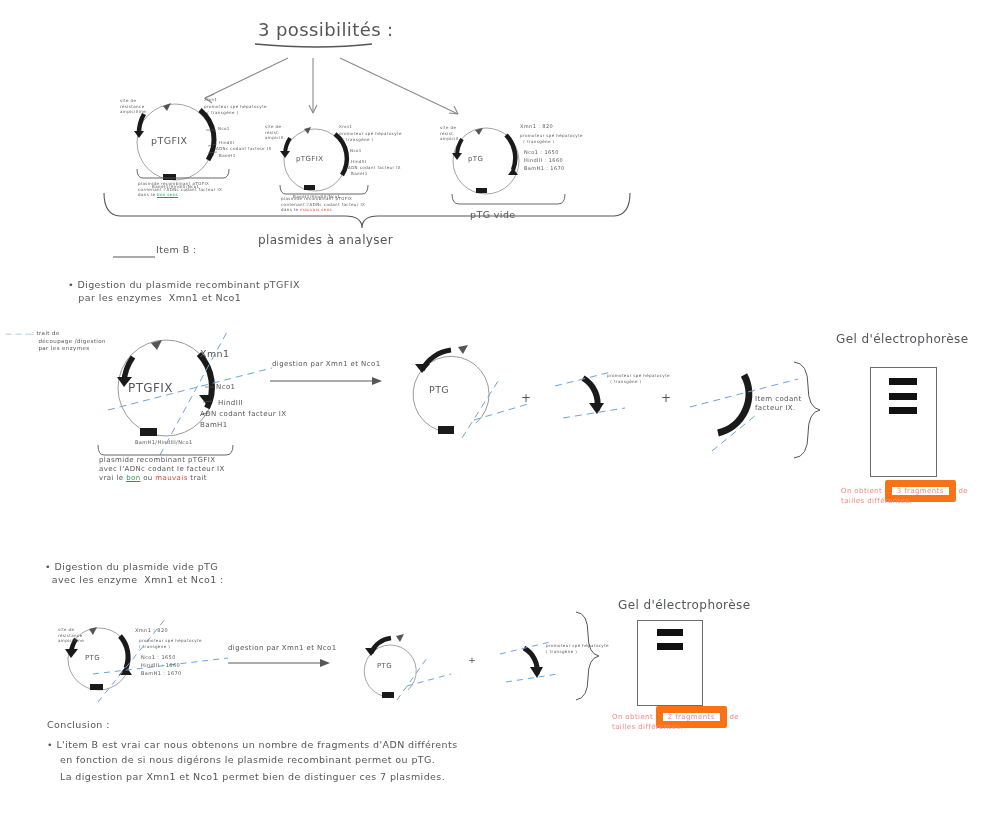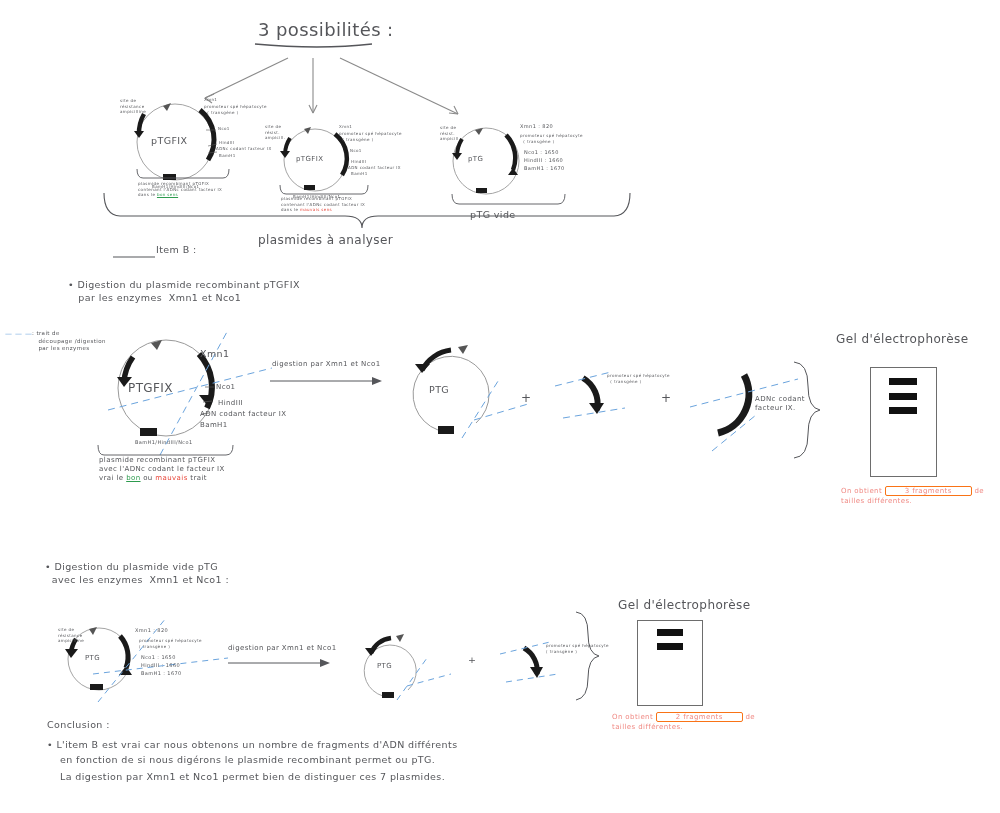--- a/index.html
+++ b/index.html
@@ -10,21 +10,21 @@
   .hw{position:absolute;font-family:"DejaVu Sans", sans-serif;color:#55565a;
       white-space:pre;letter-spacing:.4px;}
   .tiny{font-size:5px;line-height:6.5px;}
   .xtiny{font-size:4px;line-height:5.5px;}
   .sm{font-size:7px;line-height:9px;}
   .md{font-size:9.5px;line-height:13px;}
   .lg{font-size:12px;line-height:16px;}
   .xl{font-size:18px;line-height:19px;}
   .green{color:#2d9b4e;text-decoration:underline;}
   .red{color:#e8463a;}
-  .boxred{color:#f08a84;border:1px solid #f97316;padding:0 19px;border-radius:2px;}
+  .boxred{color:#f08a84;border:7px solid #f97316;padding:0 5px;border-radius:2px;}
   svg{position:absolute;left:0;top:0;overflow:visible;}
   .plasmid{position:absolute;}
 </style>
 </head>
 <body>
 
 <div class="hw xl" style="left:258px;top:20px;">3 possibilités :</div>
 <svg width="1000" height="813" style="pointer-events:none;">
 
   <path d="M255 44 Q 320 50 372 44" stroke="#55565a" stroke-width="1.4" fill="none"></path>
@@ -203,38 +203,38 @@
 </div>
 
 <div class="hw lg" style="left:661px;top:390px;">+</div>
 
 <div class="plasmid" style="left:690px;top:365px;width:140px;height:80px;">
   <svg width="140" height="80">
     <path d="M54 10 A40 40 0 0 1 28 68" stroke="#1a1a1a" stroke-width="7" fill="none"></path>
     <line x1="0" y1="42" x2="108" y2="14" stroke="#6ba4dd" stroke-width="1" stroke-dasharray="7 5"></line>
     <line x1="22" y1="86" x2="66" y2="50" stroke="#6ba4dd" stroke-width="1" stroke-dasharray="7 5"></line>
   </svg>
-  <div class="hw sm" style="left:65px;top:30px;">ADNc codant
+  <div class="hw sm" style="left:65px;top:30px;">Item codant
 facteur IX.</div>
 </div>
 
 <svg width="60" height="130" style="left:790px;top:360px;">
   <path d="M4 2 Q18 3 18 26 Q18 48 30 50 Q18 52 18 74 Q18 97 4 98" stroke="#55565a" stroke-width="1" fill="none"></path>
 </svg>
 
 <div class="hw lg" style="left:836px;top:331px;">Gel d'électrophorèse</div>
 <div style="position:absolute;left:870px;top:367px;width:65px;height:108px;border:1px solid #6d6d6d;background:#fff;"></div>
 <div style="position:absolute;left:889px;top:378px;width:28px;height:7px;background:#111;"></div>
 <div style="position:absolute;left:889px;top:393px;width:28px;height:7px;background:#111;"></div>
 <div style="position:absolute;left:889px;top:407px;width:28px;height:7px;background:#111;"></div>
 <div class="hw sm" style="left:841px;top:487px;color:#f08a84;"><span>On obtient </span><span class="boxred">3 fragments</span><span> de</span></div>
 <div class="hw sm" style="left:841px;top:497px;color:#f08a84;">tailles différentes.</div>
 
 <div class="hw md" style="left:45px;top:560px;">• Digestion du plasmide vide pTG
-  avec les enzymes  Xmn1 et Nco1 :</div>
+  avec les enzyme  Xmn1 et Nco1 :</div>
 
 <div class="plasmid" style="left:58px;top:618px;width:170px;height:90px;">
   <svg width="170" height="90">
     <circle cx="41" cy="41" r="31" stroke="#9a9a9a" stroke-width="0.9" fill="none"></circle>
     <path d="M62 18 A31 31 0 0 1 68 50" stroke="#1a1a1a" stroke-width="5" fill="none"></path>
     <path d="M18 21 A31 31 0 0 0 13 35" stroke="#1a1a1a" stroke-width="4.5" fill="none"></path>
     <polygon points="13,40 7,31 20,31" fill="#1a1a1a"></polygon>
     <polygon points="31,11 39,9 35,17" fill="#555"></polygon>
     <polygon points="68,48 74,57 61,57" fill="#1a1a1a"></polygon>
     <rect x="32" y="66" width="13" height="6" fill="#1a1a1a"></rect>

